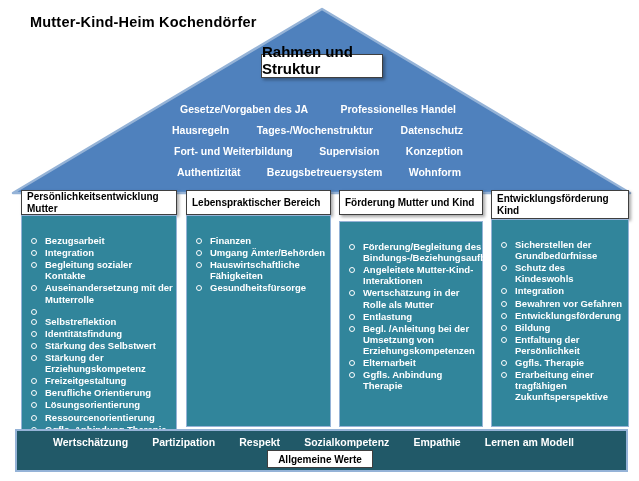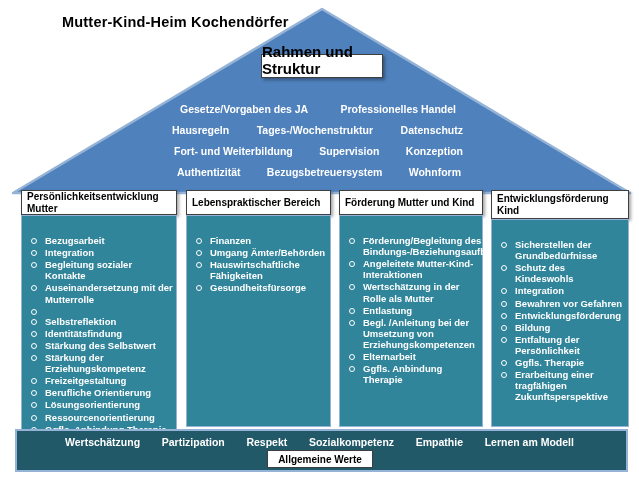--- a/index.html
+++ b/index.html
@@ -3,21 +3,20 @@
 <meta charset="utf-8">
 <style>
   html,body{margin:0;padding:0;background:#fff;}
   .canvas{
     position:relative;width:639px;height:481px;background:#fff;overflow:hidden;
     font-family:"Liberation Sans","DejaVu Sans",sans-serif;
   }
   .title{
     position:absolute;left:30px;top:14px;font-size:14.5px;font-weight:bold;color:#000;
     letter-spacing:.2px;
-    margin-left:32px;
   }
   svg.roof{position:absolute;left:0;top:0;}
   .roof-label-box{
     position:absolute;left:261px;top:54px;width:120px;height:22px;
     background:var(--boxBg);border:1px solid var(--boxBorder);
     box-shadow:2px 2px 3px rgba(0,0,0,.35);
     display:flex;align-items:flex-end;justify-content:center;
     font-size:15px;font-weight:bold;color:#000;z-index:3;
   }
   .roof-row{
@@ -26,21 +25,21 @@
   }
   .roof-row-1{left:180px;top:103px;width:276px;}
   .roof-row-2{left:172px;top:124px;width:291px;}
   .roof-row-3{left:174px;top:145px;width:289px;}
   .roof-row-4{left:177px;top:166px;width:284px;}
   .pillar{
     position:absolute;top:190px;height:237px;display:flex;flex-direction:column;z-index:2;
   }
   .pillar-1{left:21px;width:156px;}
   .pillar-2{left:186px;width:145px;}
-  .pillar-3{left:339px;width:144px;}
+  .pillar-3{left:339px;width:144px;gap:6px;}
   .pillar-4{left:491px;width:138px;}
   .pillar-header{
     background:var(--boxBg);border:1px solid var(--boxBorder);
     box-shadow:2px 2px 3px rgba(0,0,0,.35);
     padding:2px 5px;min-height:19px;display:flex;align-items:center;
     font-size:10px;font-weight:bold;color:#000;line-height:1.15;
   }
   .pillar-body{
     flex:1;background:var(--pillar);border:1px solid var(--pillarBorder);
   }
@@ -51,21 +50,21 @@
   }
   .blt{
     flex:0 0 auto;width:4px;height:4px;border:1px solid #fff;border-radius:50%;
     margin:3px 8px 0 2px;
   }
   .foundation{
     position:absolute;left:15px;top:429px;width:609px;height:39px;
     background:var(--foundation);border:2px solid var(--pillarBorder);z-index:2;
   }
   .foundation-values{
-    display:flex;justify-content:space-between;padding:5px 52px 0 48px;
+    display:flex;justify-content:space-between;padding:5px 52px 0 36px;
     color:var(--textLight);font-size:10.5px;font-weight:bold;white-space:nowrap;align-items:center;
   }
   .foundation-label-box{
     position:absolute;left:267px;top:450px;width:104px;height:16px;
     background:var(--boxBg);border:1px solid var(--boxBorder);
     display:flex;align-items:center;justify-content:center;
     font-size:10px;font-weight:bold;color:#000;z-index:4;
   }
 </style>
 </head>

